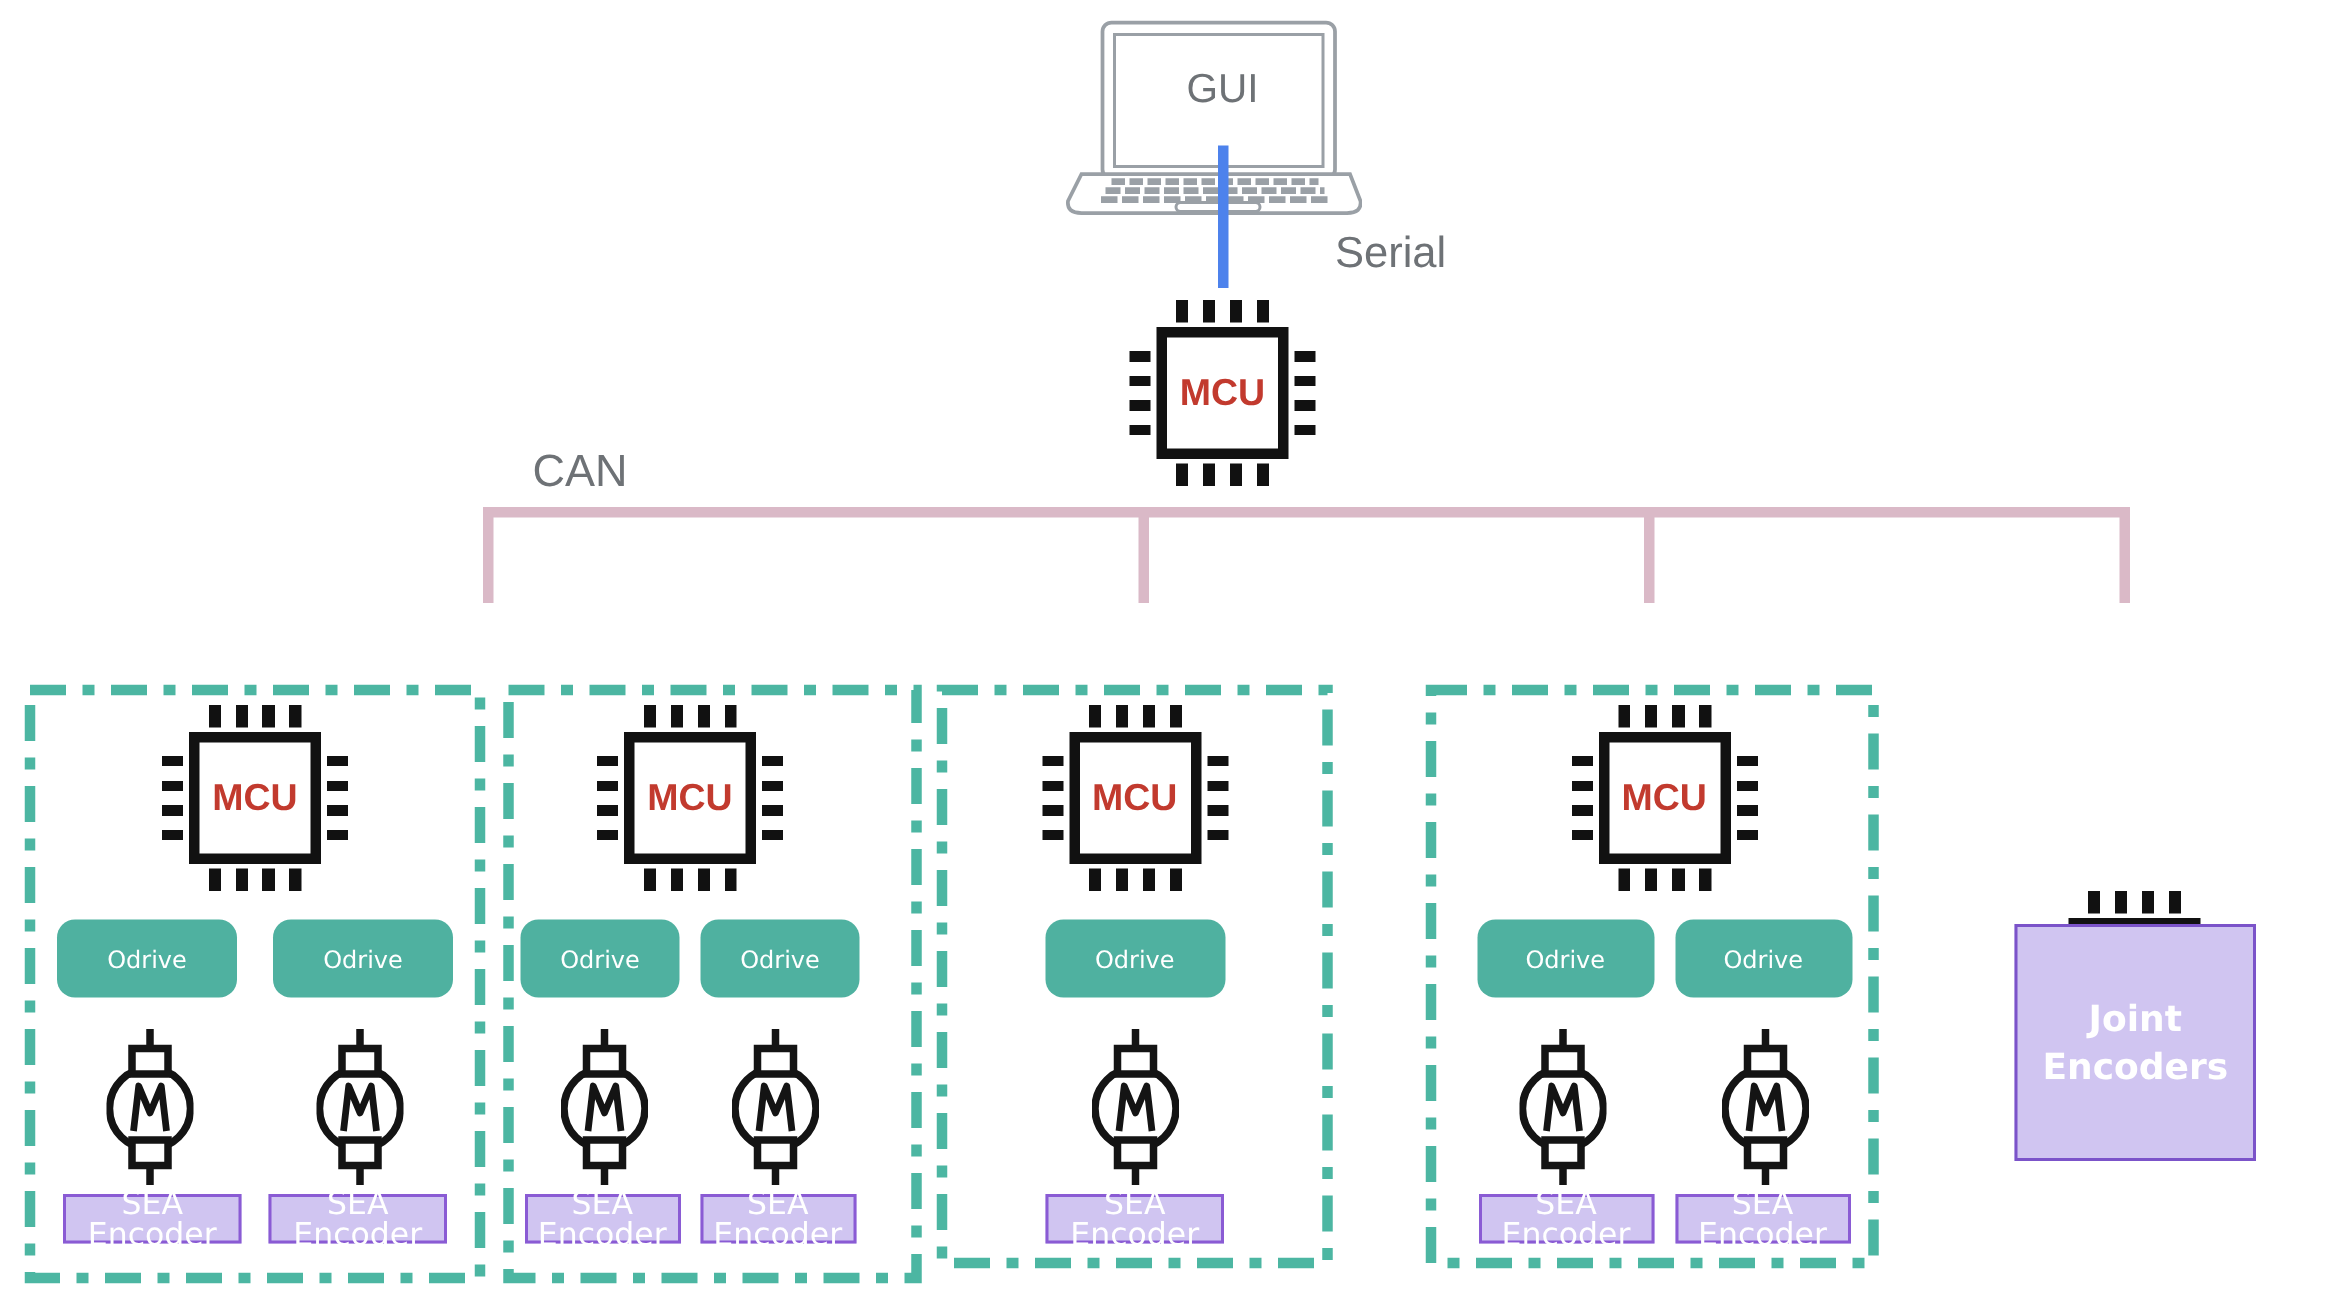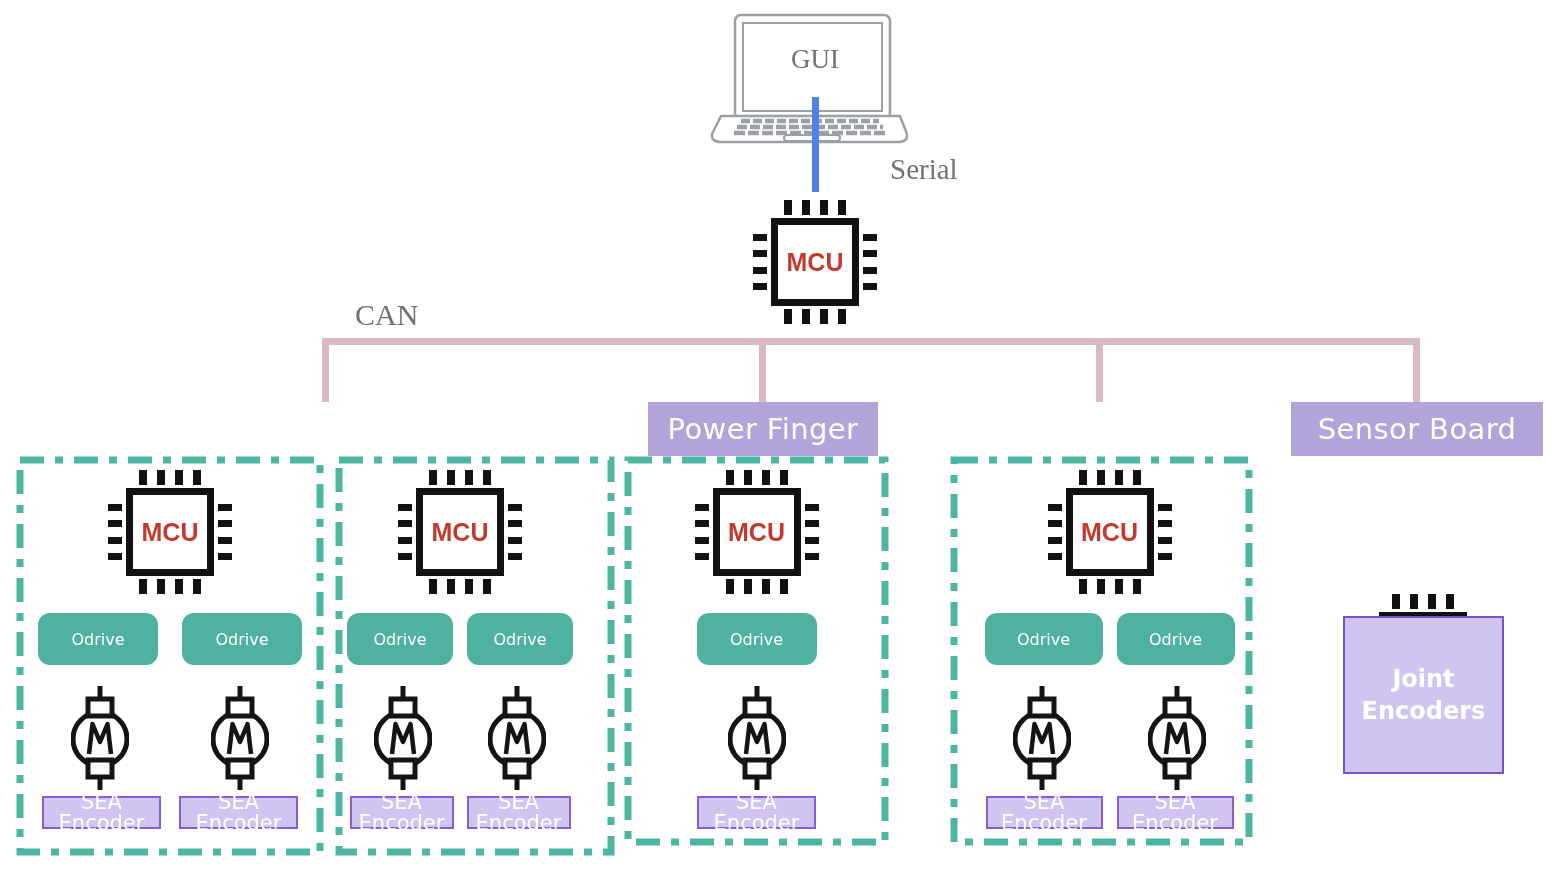--- a/index.html
+++ b/index.html
@@ -2,21 +2,21 @@
 <html style="--header-purple: #b2a4d9; --odrive-teal: #4fb1a0; --dash-teal: #4cb6a2; --encoder-fill: #d0c5f1; --encoder-border: #8a5bd4; --joint-border: #7b53c9; --bus-pink: #dab9c7; --serial-blue: #4d82ec; --mcu-red: #c23a2e; --chip-black: #111111; --label-gray: #6e7276; --laptop-gray: #9aa0a6;"><head>
 <meta charset="utf-8">
 <style>
   * { margin:0; padding:0; box-sizing:border-box; }
   html,body { background:#fff; }
   body { font-family:"DejaVu Sans", sans-serif; }
   .canvas { position:relative; width:1566px; height:870px; background:#fff; overflow:hidden; }
   .abs { position:absolute; }
 
   
-  .gray-label { color:var(--label-gray,#6e7276); font-family:Liberation Serif, serif; }
+  .gray-label { color:var(--label-gray,#6e7276); font-family:Liberation Sans, sans-serif; }
 
   
   .busline { position:absolute; background:var(--bus-pink,#dab9c7); }
 
   
   .header-bar { position:absolute; top:402px; height:54px; background:var(--header-purple,#b2a4d9);
     color:#fff; font-size:29px; letter-spacing:.4px; display:flex; align-items:center; justify-content:center; }
 
   
   .mcu { position:relative; width:124px; height:124px; }
@@ -97,22 +97,20 @@
       </div>
   </div>
 
   <div class="abs gray-label can-label">CAN</div>
   <div class="busline" style="left:322px; top:338px; width:1098px; height:7px;"></div>
   <div class="busline" style="left:322px; top:338px; width:7px; height:64px;"></div>
   <div class="busline" style="left:759px; top:338px; width:7px; height:64px;"></div>
   <div class="busline" style="left:1096px; top:338px; width:7px; height:64px;"></div>
   <div class="busline" style="left:1413px; top:338px; width:7px; height:64px;"></div>
 
-  <div class="header-bar" style="left:648px; width:230px;">Power Finger</div>
-  <div class="header-bar" style="left:1291px; width:252px;">Sensor Board</div>
 
   <div class="unit" style="left:16px; top:456px; width:308px; height:400px;">
     <svg class="abs" style="left:0;top:0" width="308" height="400">
       <rect class="dash-rect" x="4" y="4" width="300" height="392"></rect>
     </svg>
     <div class="row row-mcu">
       <div class="mcu">
         <div class="pins pt"></div>
         <div class="pins pb"></div>
         <div class="pins pl"></div>

